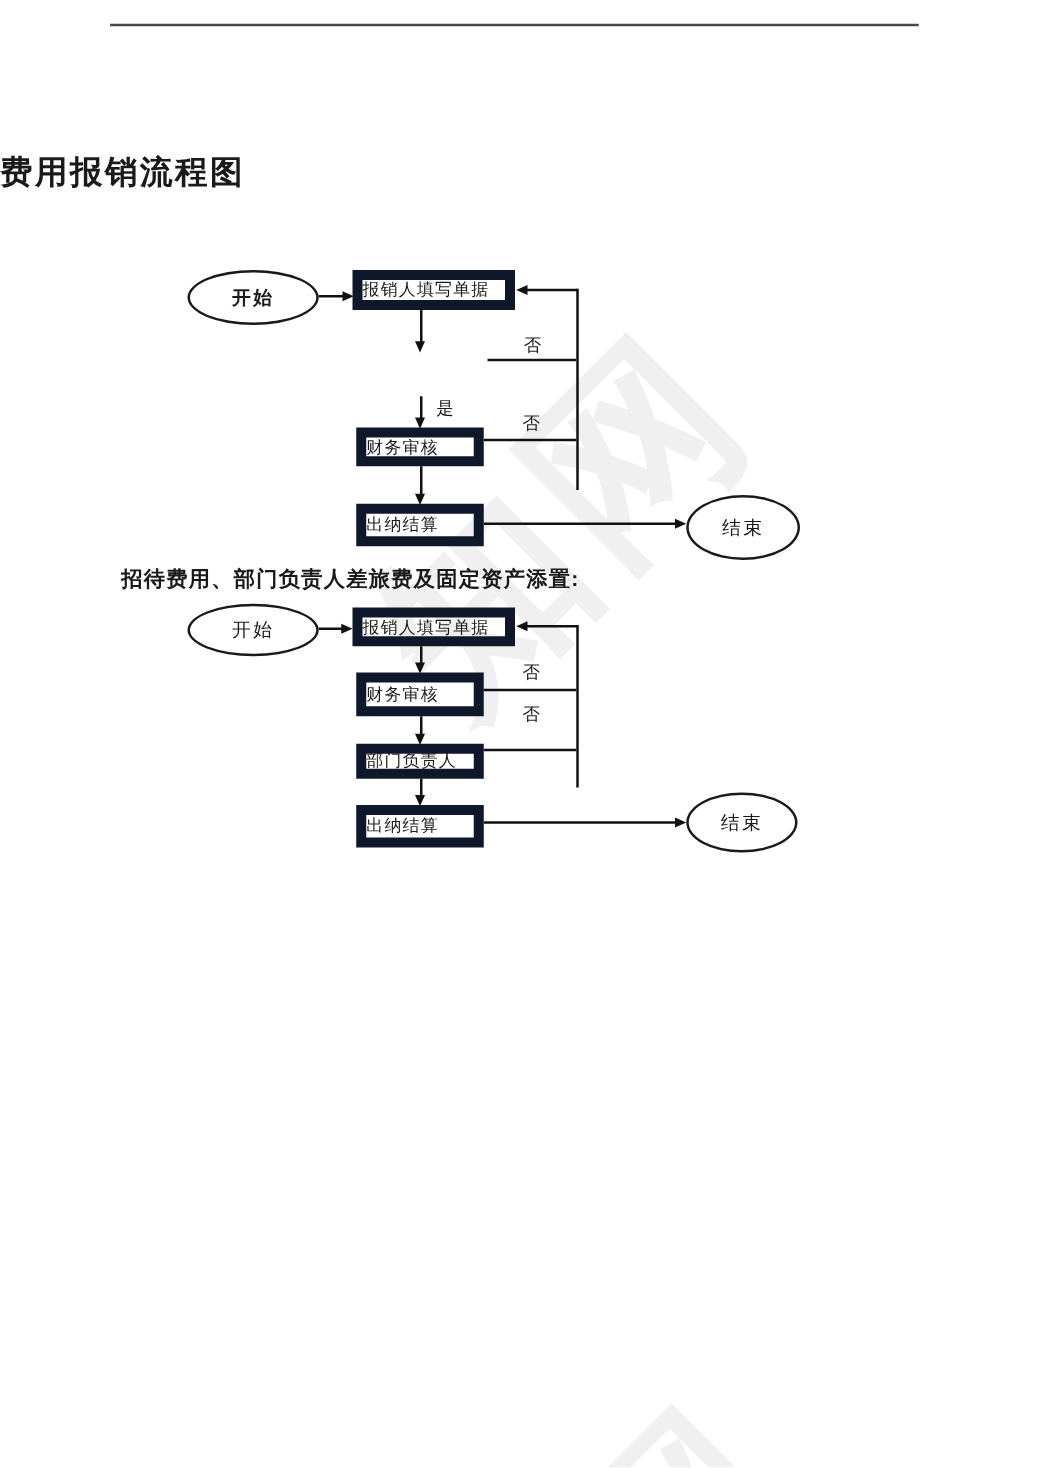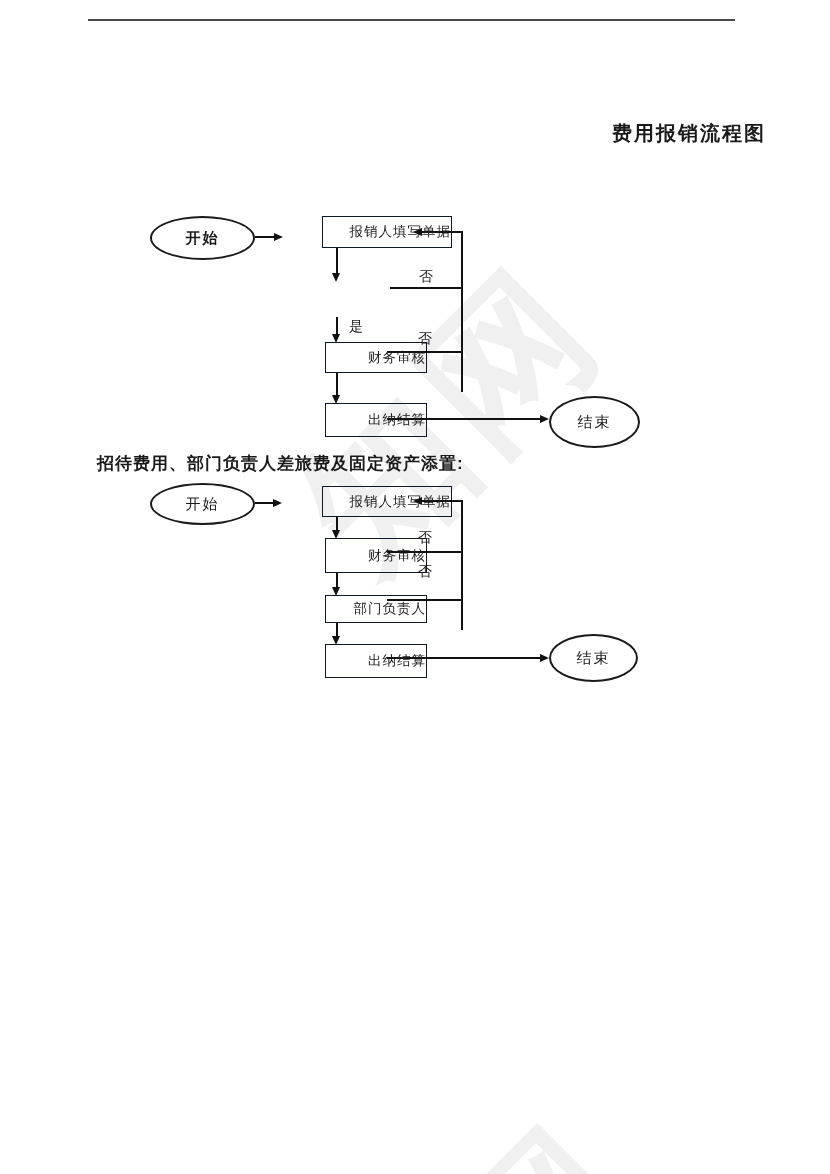--- a/index.html
+++ b/index.html
@@ -14,31 +14,31 @@
     position:absolute; display:flex; align-items:center; justify-content:center;
     font-weight:bold; color:#f0f0f0; z-index:0; user-select:none;
     transform:rotate(-45deg); letter-spacing:8px; white-space:nowrap;
   }
   .wm-mid { left:240px; top:210px; width:420px; height:420px; font-size:160px; }
   .wm-bottom { left:330px; top:1108px; width:320px; height:320px; font-size:150px; }
   
   .top-rule { position:absolute; left:88px; top:19px; width:647px; height:2px; background:#4a4a4a; z-index:1; }
   
   .doc-title {
-    position:absolute; left:0; top:120px; width:766px; text-align:right;
-    font-size:20px; font-weight:bold; letter-spacing:2px; z-index:2;
+    position:absolute; left:0; top:120px; width:766px; text-align:left;
+    font-size:26px; font-weight:bold; letter-spacing:2px; z-index:2;
   }
   .sec-head {
     position:absolute; left:97px; font-size:17px; font-weight:bold; letter-spacing:1px; z-index:2;
   }
   
   .fbox {
-    position:absolute; border:1px solid #0f172a; background:transparent;
-    display:flex; flex-direction:column; align-items:flex-end; justify-content:center;
-    font-size:13.5px; line-height:18px; letter-spacing:1px; z-index:2; text-align:center;margin-left:40px;
+    position:absolute; border:8px solid #0f172a; background:transparent;
+    display:flex; flex-direction:column; align-items:flex-start; justify-content:center;
+    font-size:13.5px; line-height:18px; letter-spacing:1px; z-index:2; text-align:center;
   }
   .fell {
     position:absolute; border:2px solid #1a1a1a; border-radius:50%; background:transparent;
     display:flex; align-items:center; justify-content:center; font-size:15px; letter-spacing:2px; z-index:2;text-align:right;
   }
   .fell.bold { font-weight:bold; }
   .hline { position:absolute; height:2px; background:#111; z-index:1; }
   .vline { position:absolute; width:2px; background:#111; z-index:1; }
   .arr { position:absolute; width:0; height:0; z-index:2; }
   .arr-r { border-top:4px solid transparent; border-bottom:4px solid transparent; border-left:9px solid #111; }

